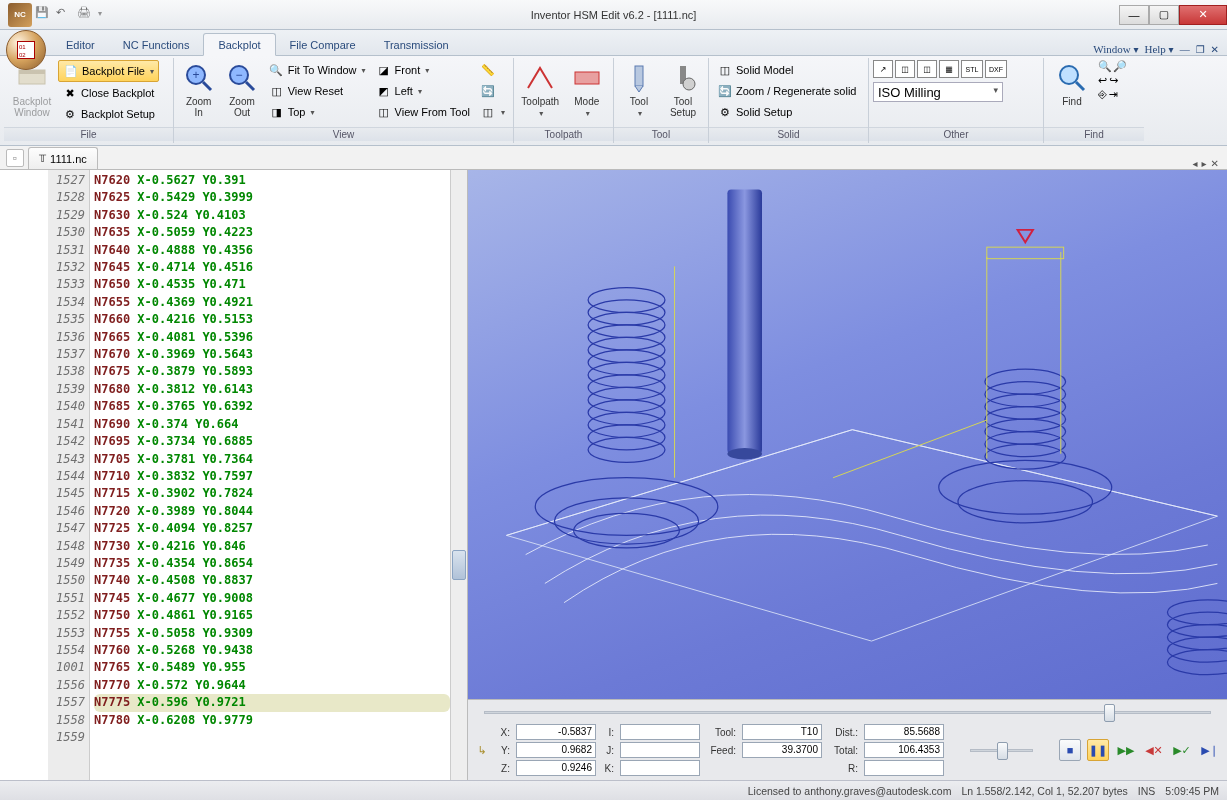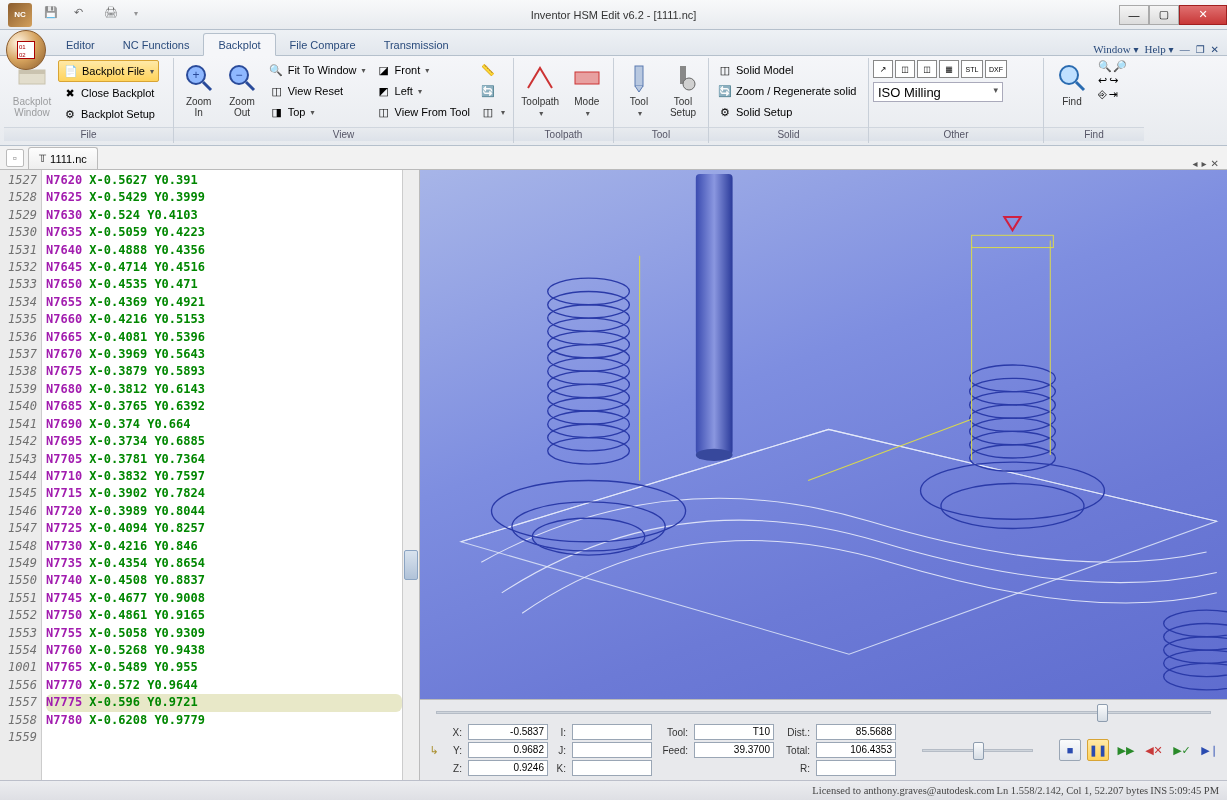--- a/index.html
+++ b/index.html
@@ -1,20 +1,20 @@
 <!DOCTYPE html>
 <html><head>
 <meta charset="utf-8">
 <style>
 * { box-sizing: border-box; margin: 0; padding: 0; }
 body { font-family: "Segoe UI", Tahoma, sans-serif; font-size: 11px; background: #fff; width: 1227px; height: 800px; overflow: hidden; position: relative; }
 
 
 .titlebar { height: 30px; background: linear-gradient(#f8f9fa,#e8ebef); border-bottom: 1px solid #b5c0cc; display: flex; align-items: center; position: relative; }
-.titlebar .left-icons { display: flex; gap: 12px; padding-left: 8px; align-items: center; }
+.titlebar .left-icons { display: flex; gap: 3px; padding-left: 8px; align-items: center; }
 .titlebar .app-icon { width: 24px; height: 24px; background: linear-gradient(135deg,#8a5c2e,#d4a15c); border-radius: 3px; display:flex;align-items:center;justify-content:center;color:#fff;font-size:8px;font-weight:bold; }
 .titlebar .qat-icon { width: 18px; height: 18px; opacity: 0.6; }
 .titlebar .title { position: absolute; left: 50%; transform: translateX(-50%); color: #333; }
 .titlebar .win-controls { margin-left: auto; display: flex; height: 20px; }
 .titlebar .win-btn { width: 30px; height: 20px; border: 1px solid #aaa; background: linear-gradient(#f5f5f5,#dcdcdc); display:flex;align-items:center;justify-content:center; font-size:11px; }
 .titlebar .win-close { width: 48px; background: linear-gradient(#e07070,#c83838); color:#fff; border-color:#a02020; }
 
 
 .file-orb { position:absolute; left:6px; top:30px; width:40px; height:40px; background: radial-gradient(circle at 30% 30%, #fff3e0, #d4a15c, #8a5c2e); border-radius:50%; border:1px solid #8a5c2e; z-index:5; display:flex;align-items:center;justify-content:center; }
 .file-orb-inner { width:18px;height:18px; background:#fff; border:1px solid #a00; font-size:6px; color:#a00; line-height:8px; padding:1px; }
@@ -44,26 +44,26 @@
 .combo { height:20px; border:1px solid #aab; background:#fff; padding:2px 18px 2px 4px; font-size:13px; position:relative; min-width:130px;}
 .combo::after { content:"▾"; position:absolute; right:4px; top:2px; font-size:9px; color:#555; }
 
 
 .doc-tabs { height: 24px; background:#f2f2f2; border-bottom:1px solid #bbb; display:flex; align-items:flex-end; padding-left:6px; position:relative;}
 .doc-tab-new { width:18px; height:18px; border:1px solid #bbb; background:#fff; border-radius:2px; margin-bottom:2px; display:flex;align-items:center;justify-content:center; font-size:12px; color:#888; margin-right:4px;}
 .doc-tab { height:22px; background: linear-gradient(#fdfdfd,#eee); border:1px solid #bbb; border-bottom:none; border-radius:3px 3px 0 0; padding: 3px 10px; font-size:11px; display:flex;align-items:center; gap:4px;}
 .doc-tabs-right { margin-left:auto; padding-right:8px; font-size:10px; color:#555; display:flex; gap:4px; }
 
 
-.workspace { display:flex; height: calc(800px - 30px - 26px - 90px - 24px - 20px); }
+.workspace { display:flex; height: calc(800px - 30px - 26px - 90px - 24px - 20px); margin-left: 48px; }
 .gutter { width:42px; background:#ececec; border-right:1px solid #ccc; text-align:right; font-family: Consolas, monospace; font-size:12px; font-style:italic; color:#707070; padding-right:4px; line-height:17.4px; padding-top:2px;}
 .code { flex: 0 0 360px; font-family: Consolas, monospace; font-size:12px; font-weight:bold; line-height:17.4px; padding-top:2px; padding-left:4px; overflow:hidden; position:relative; }
 .code-line { white-space: pre; }
 .code-line.hl { background:#e8e8c8;border-radius:6px; }
-.n-tok { color:#a21caf; }
+.n-tok { color:#7f1d1d; }
 .coord-tok { color:#018701; }
 .code-scroll { width:17px; background:#eee; border-left:1px solid #ccc; position:relative; }
 .code-scroll-thumb { position:absolute; left:1px; right:1px; top:380px; height:30px; background:linear-gradient(#d9e3ee,#b0c2d8); border:1px solid #8ba4c2; border-radius:2px;}
 
 .viewer-panel { flex:1; display:flex; flex-direction:column; border-left:1px solid #bbb; }
 .viewer { flex:1; background: linear-gradient(160deg,#a7b5e8 0%, #7e8ee0 40%, #6c7ad6 70%, #5f6dcf 100%); position:relative; overflow:hidden; }
 .viewer svg { width:100%; height:100%; }
 
 .viewer-controls { background:#e8e9ec; border-top:1px solid #bbb; padding:4px 6px; display:flex; flex-direction:column; gap:4px; }
 .slider-row { height:16px; position:relative; background:#e8e9ec; }
@@ -73,21 +73,21 @@
 .readout-row { display:flex; align-items:center; gap:6px; }
 .readout-grid { display:grid; grid-template-columns: 14px 80px 12px 80px 30px 80px 30px 80px; gap:2px 6px; font-size:10px; align-items:center; }
 .readout-grid .lbl { text-align:right; color:#333; }
 .readout-grid .val { border:1px solid #9aa6b5; background:#fff; height:16px; padding:1px 3px; text-align:right; font-size:10px; }
 .play-controls { margin-left:auto; display:flex; gap:6px; align-items:center; }
 .play-btn { width:22px; height:22px; border:1px solid #9aa6b5; background:linear-gradient(#fafbfc,#e0e5ec); border-radius:2px; display:flex;align-items:center;justify-content:center; font-size:11px; cursor:pointer; }
 .play-btn.on { background:linear-gradient(#ffe9a7,#ffd35b); border-color:#d8a435; }
 
 
 .statusbar { height: 20px; background: linear-gradient(#ecedf0,#dedfe4); border-top:1px solid #bcbfca; display:flex; align-items:center; font-size:10.5px; color:#444; padding: 0 8px; }
-.statusbar .right { margin-left:auto; display:flex; gap:2px;font-family:Liberation Serif, serif; }
+.statusbar .right { margin-left:auto; display:flex; gap:10px; }
 
 
 .ico, .ico-sm { background:transparent; display:inline-flex; align-items:center; justify-content:center; }
 .ico-box { border:1px solid #888; background:#fff; }
 .chev::after{content:"▾"; font-size:8px; color:#555;}
 </style>
 </head>
 <body>
 
 <div class="titlebar">

